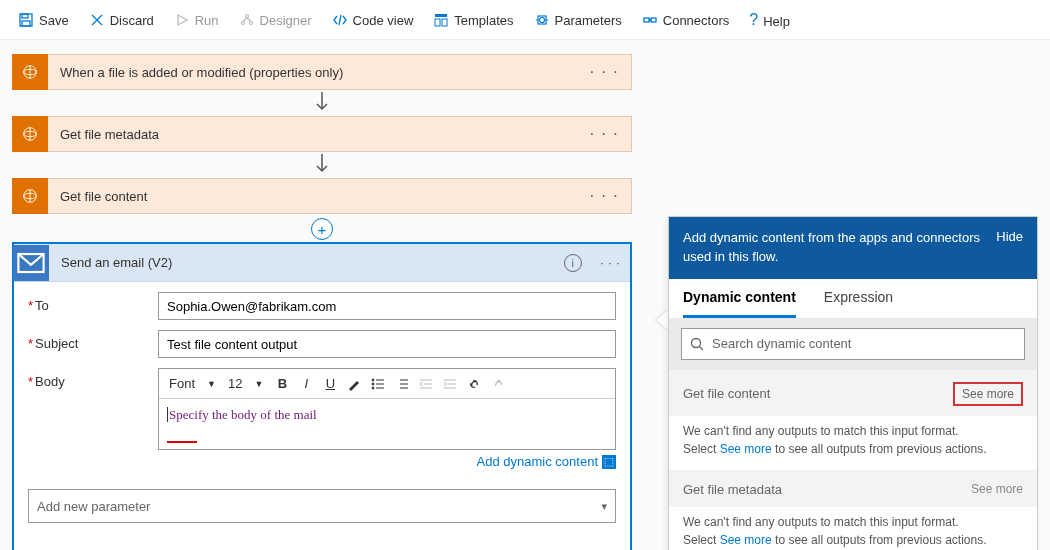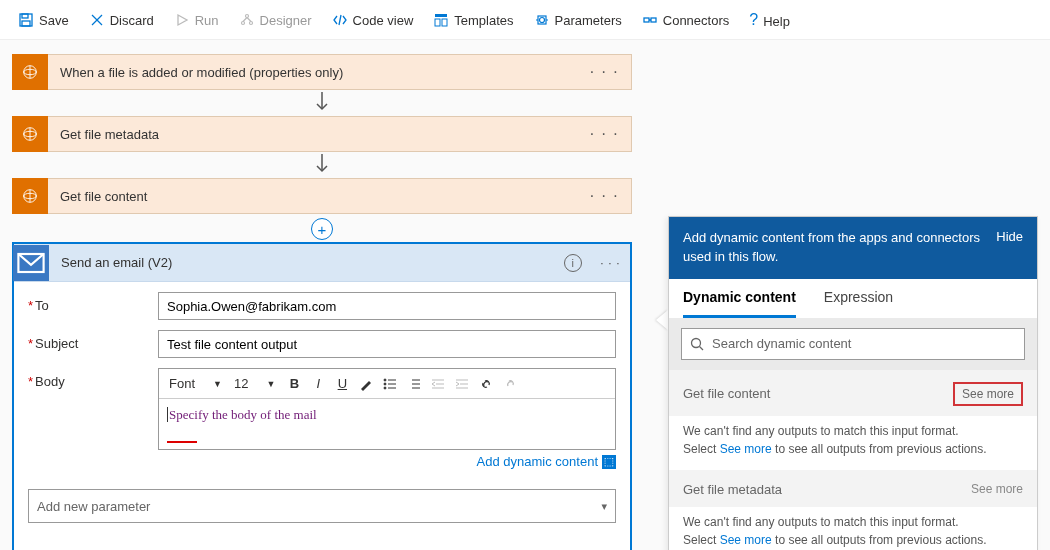--- a/index.html
+++ b/index.html
@@ -93,21 +93,21 @@
   .card-head .title{padding-left:12px;flex:1;}
   .card-head .info{width:18px;height:18px;border:1px solid #666;border-radius:50%;display:flex;align-items:center;justify-content:center;font-size:11px;color:#666;margin-right:8px;cursor:pointer;}
   .card-body{padding:10px 14px 6px 14px;}
   .row{display:flex;align-items:flex-start;margin-bottom:10px;}
   .row .lbl{width:130px;padding-top:6px;font-size:13px;}
   .row .lbl .ast{color:#c00;margin-right:2px;}
   .row .val{flex:1;}
   .inp{width:100%;height:28px;border:1px solid #999;padding:0 8px;font-size:13px;background:#fff;}
   .rte {border:1px solid #999;}
   .rte-tb{display:flex;align-items:center;height:30px;border-bottom:1px solid #ccc;padding:0 6px;gap:2px;}
-  .rte-tb .sel{display:flex;align-items:center;gap:18px;padding:0 4px;font-size:13px;}
+  .rte-tb .sel{display:flex;align-items:center;gap:12px;padding:0 4px;font-size:13px;}
   .rte-tb .caret{font-size:9px;}
   .rte-tb .sep{height:18px;}
   .rte-tb .ic{width:22px;height:22px;display:flex;align-items:center;justify-content:center;cursor:pointer;color:#333;}
   .rte-tb .ic.dis{color:#bbb;}
   .rte-body{min-height:50px;padding:8px;color:#701a75;position:relative;font-family:Liberation Serif, serif;}
   .cursor-bar{position:absolute;left:8px;top:8px;width:1px;height:15px;background:#333;}
   .redline{position:absolute;left:8px;bottom:6px;width:30px;height:2px;background:#d00;}
   .add-dyn{color:var(--blue);text-align:right;padding:4px 0 10px 0;cursor:pointer;font-size:13px;display:flex;justify-content:flex-end;align-items:center;gap:4px;}
   .add-dyn .sq{width:14px;height:14px;background:var(--blue);color:#fff;font-size:11px;display:flex;align-items:center;justify-content:center;}
   .param-dd{border:1px solid #999;height:30px;display:flex;align-items:center;padding:16px 8px;justify-content:space-between;color:#666;margin:0 0 8px 0;cursor:pointer;}

